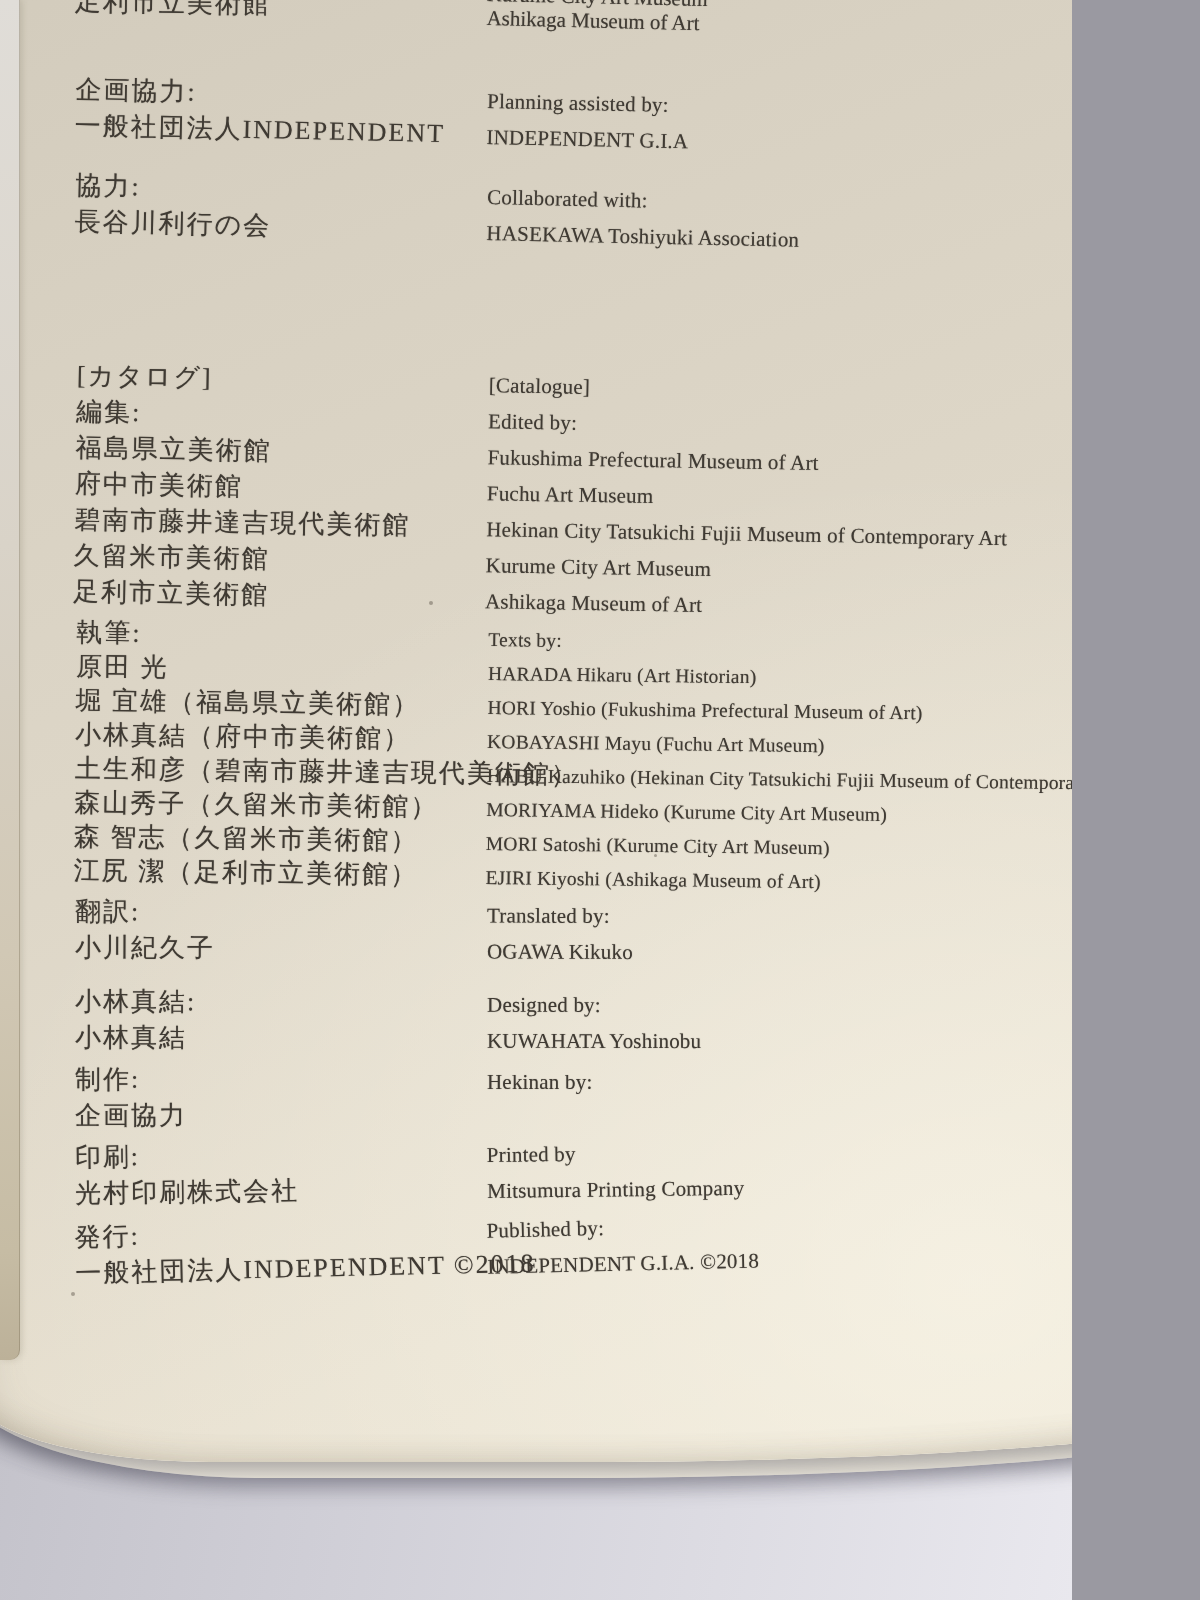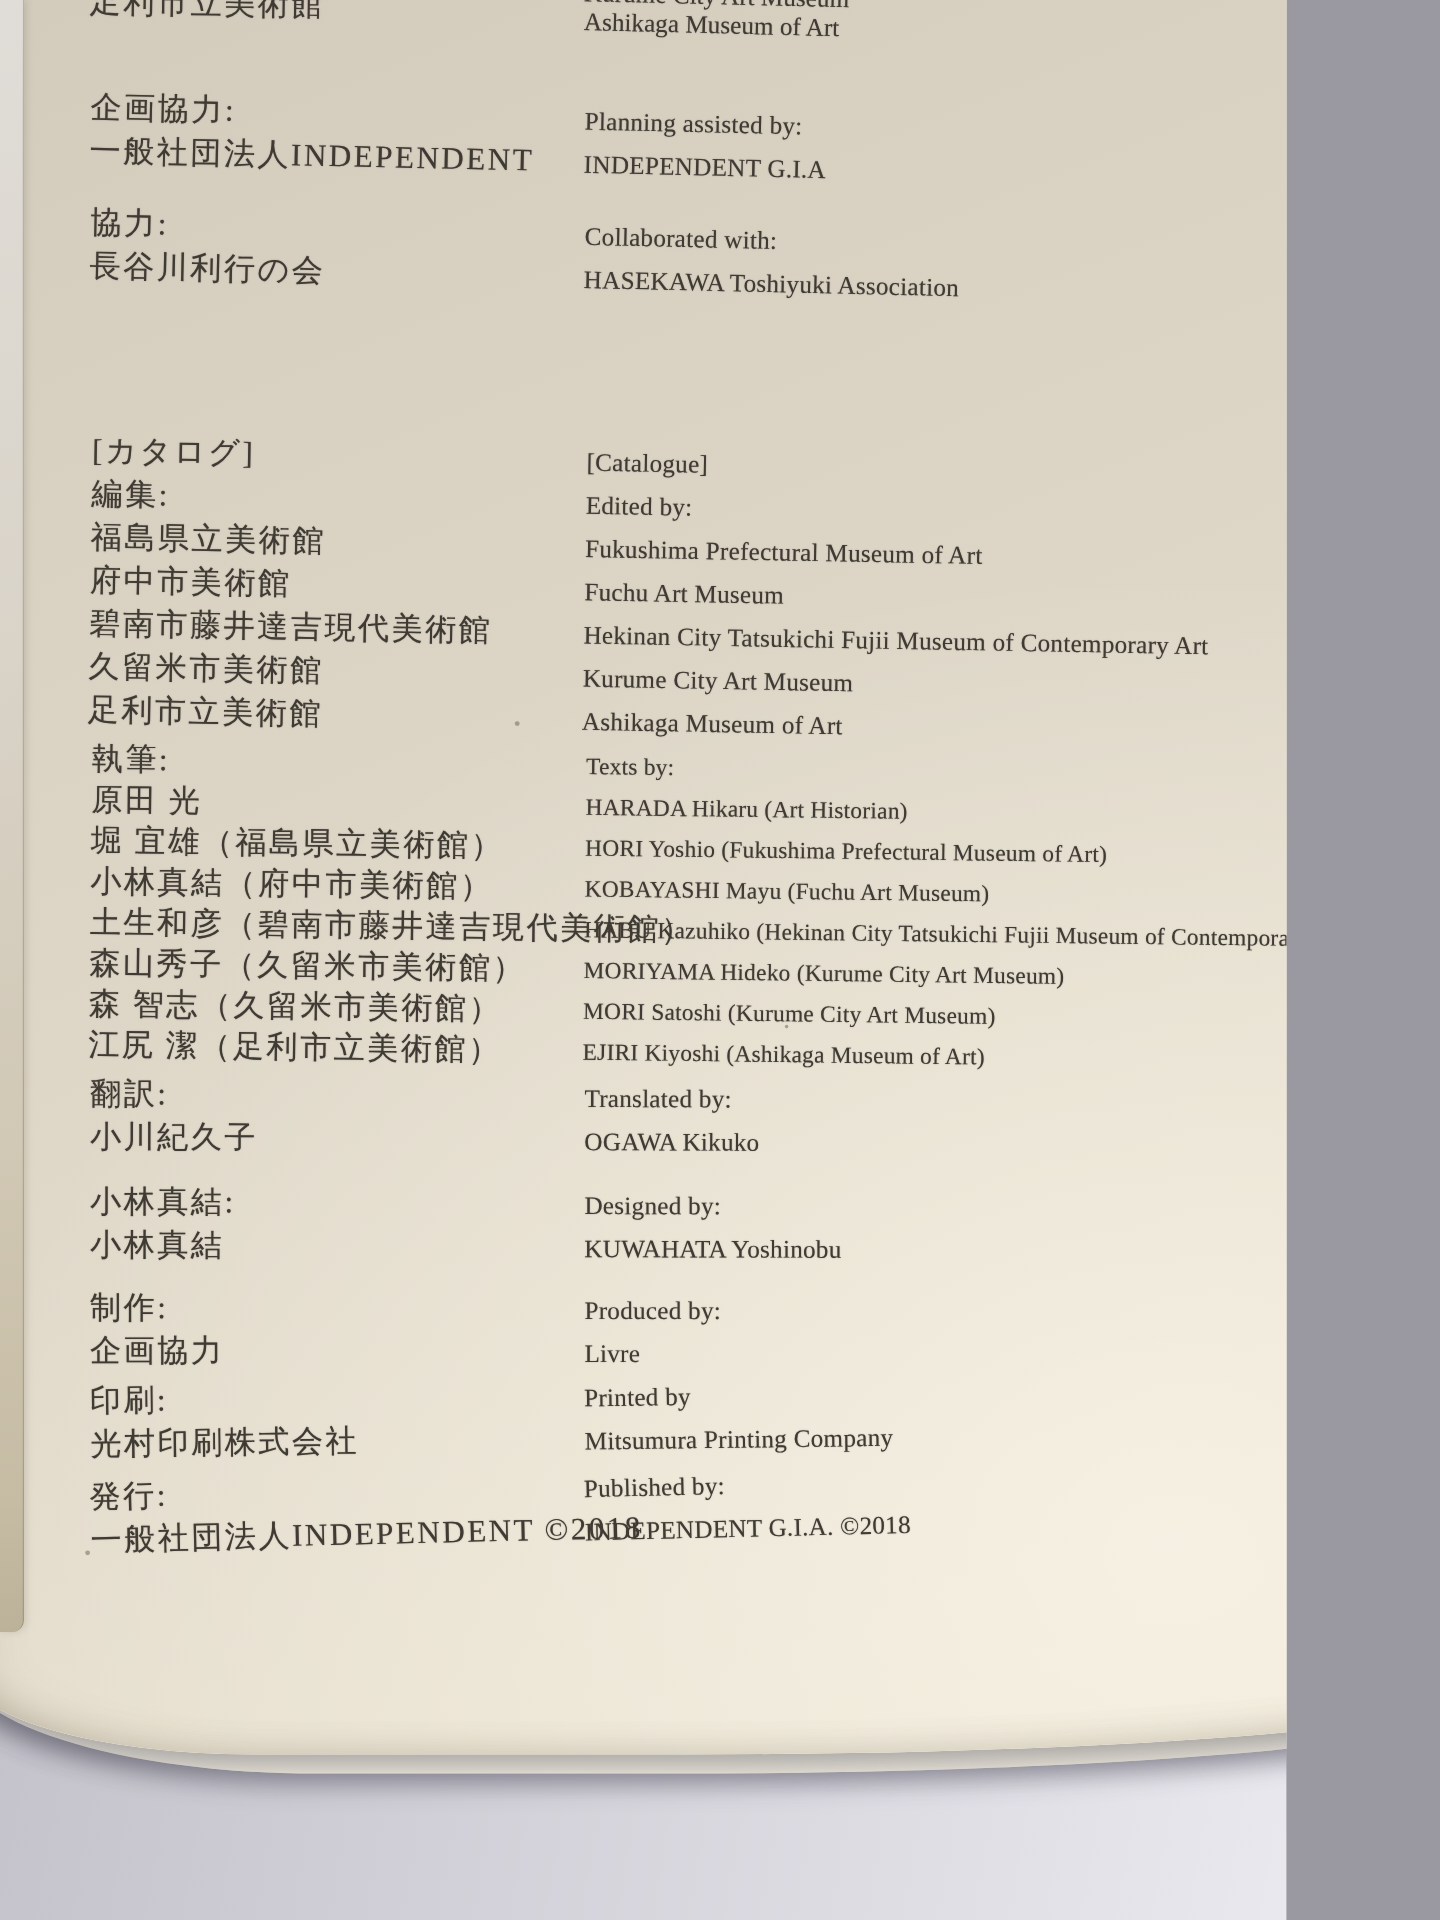--- a/index.html
+++ b/index.html
@@ -58,21 +58,21 @@
   .col-en .line{font-size:21px;letter-spacing:.2px;}
   .sec-texts .line{line-height:34px;}
   .sec-texts .col-en .line{font-size:19.5px;}
 
   .sec-planning   {margin-top:72px; transform:rotate(1.25deg);}
   .sec-cooperation{margin-top:24px; transform:rotate(1.25deg);}
   .sec-catalogue  {margin-top:118px;transform:rotate(1.0deg);}
   .sec-texts      {margin-top:6px;  transform:rotate(.7deg);}
   .sec-translation{margin-top:6px;  transform:rotate(.2deg);}
   .sec-design     {margin-top:18px; transform:rotate(.1deg);}
-  .sec-production {margin-top:16px;}
+  .sec-production {margin-top:6px;}
   .sec-printing   {margin-top:6px;  transform:rotate(-.7deg);}
   .sec-publishing {margin-top:8px;  transform:rotate(-1.3deg);}
 </style>
 </head>
 <body>
 
 <div class="scene">
   <div class="under-page"></div>
   <div class="page">
     <div class="left-strip"></div>
@@ -167,22 +167,21 @@
             <div class="line ink">Designed by:</div>
             <div class="line ink">KUWAHATA Yoshinobu</div>
           </div>
         </div>
         <div class="sec sec-production">
           <div class="col-jp">
             <div class="line ink">制作:</div>
             <div class="line ink">企画協力</div>
           </div>
           <div class="col-en">
-            <div class="line ink">Produced by:</div>
-            <div class="line ink">Livre</div>
+            <div class="line ink">Hekinan by:</div>
           </div>
         </div>
         <div class="sec sec-printing">
           <div class="col-jp">
             <div class="line ink">印刷:</div>
             <div class="line ink">光村印刷株式会社</div>
           </div>
           <div class="col-en">
             <div class="line ink">Printed by</div>
             <div class="line ink">Mitsumura Printing Company</div>

